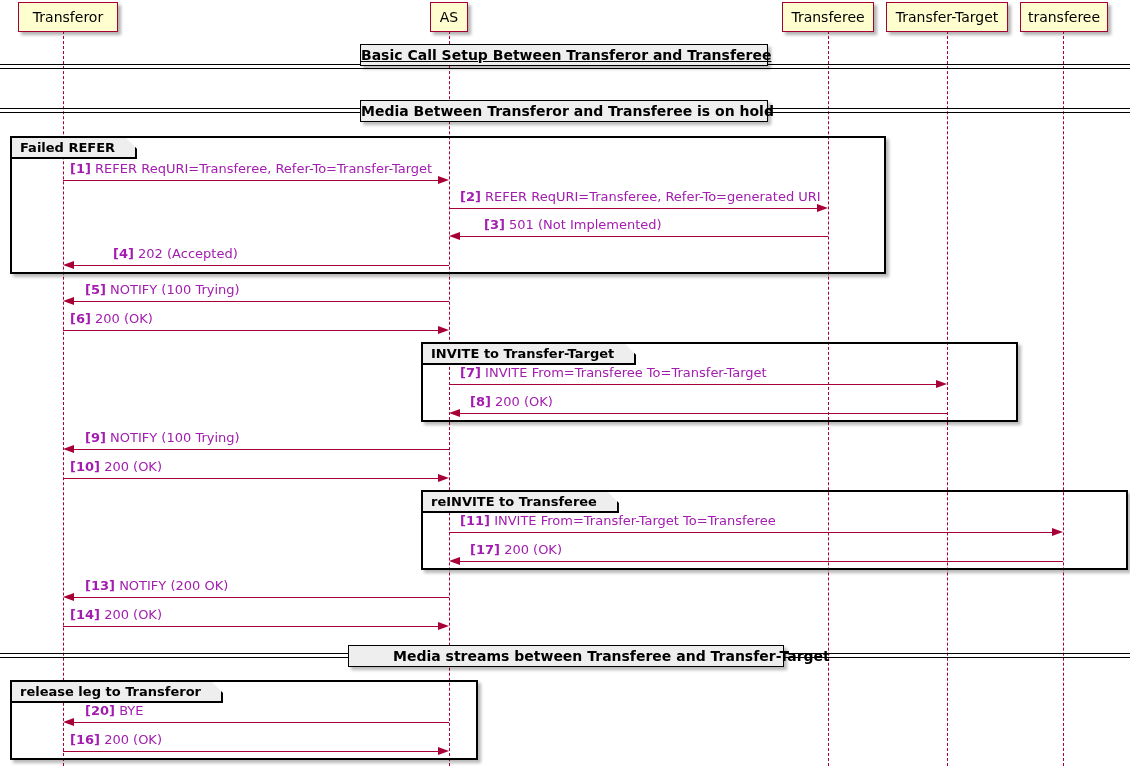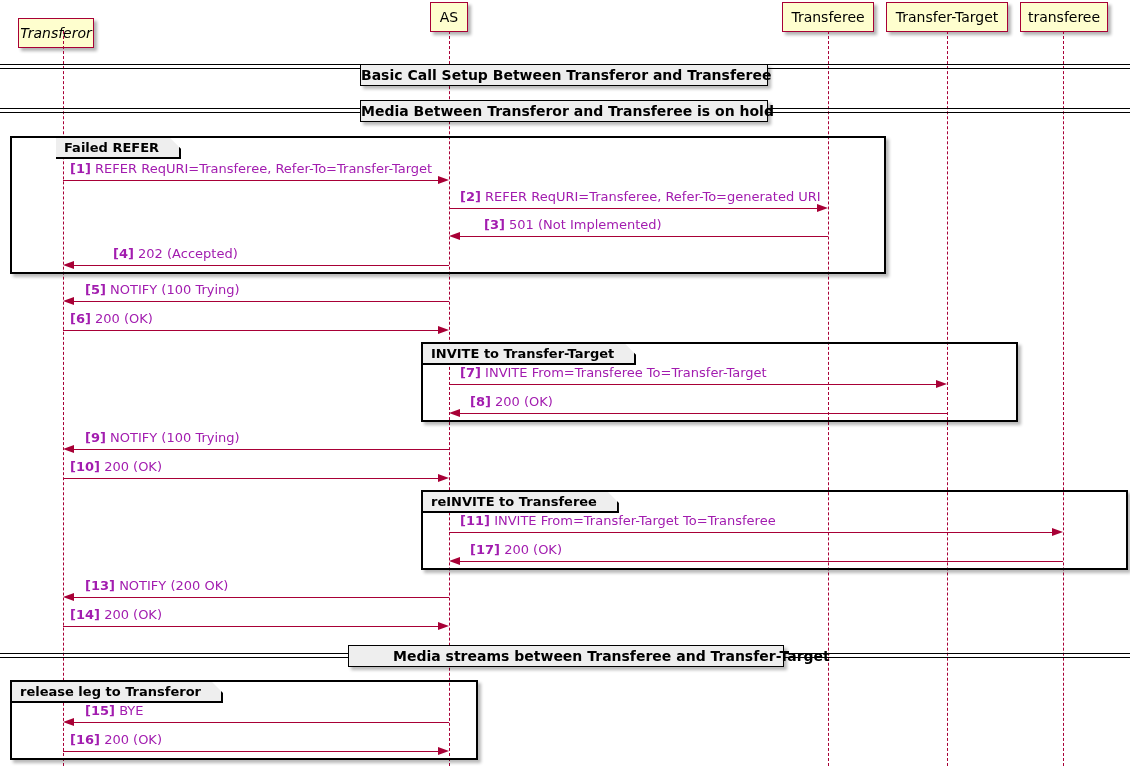--- a/index.html
+++ b/index.html
@@ -112,21 +112,21 @@
     white-space: nowrap;
     line-height: 14px;
   }
   .msg-label b { font-weight: bold; }
 </style>
 </head>
 <body>
 
 <div id="diagram">
 
-  <div class="participant" style="left:18px; top:18px; width:76px;font-style:italic;">
+  <div class="participant" style="left:18px; top:2px; width:100px;">
     <span>Transferor</span>
   </div>
   <div class="participant" style="left:430px; top:2px; width:38px;">
     <span>AS</span>
   </div>
   <div class="participant" style="left:782px; top:2px; width:92px;">
     <span>Transferee</span>
   </div>
   <div class="participant" style="left:886px; top:2px; width:122px;">
     <span>Transfer-Target</span>
@@ -135,31 +135,31 @@
     <span>transferee</span>
   </div>
 
   <div class="lifeline" style="left:63px;   height:735px;"></div>
   <div class="lifeline" style="left:449px;  height:735px;"></div>
   <div class="lifeline" style="left:828px;  height:735px;"></div>
   <div class="lifeline" style="left:947px;  height:735px;"></div>
   <div class="lifeline" style="left:1063px; height:735px;"></div>
 
   <div class="divider-rule" style="top:64px;"></div>
-  <div class="divider-box" style="left:360px; top:64px; width:408px;">
+  <div class="divider-box" style="left:360px; top:44px; width:408px;text-decoration:underline;">
     <span>Basic Call Setup Between Transferor and Transferee</span>
   </div>
 
   <div class="divider-rule" style="top:108px;"></div>
   <div class="divider-box" style="left:360px; top:100px; width:408px;">
     <span>Media Between Transferor and Transferee is on hold</span>
   </div>
 
   <div class="group-box" style="left:10px; top:136px; width:876px; height:138px;"></div>
-  <div class="group-label" style="left:12px; top:138px;margin-left:44px;">
+  <div class="group-label" style="left:12px; top:138px;">
     <span>Failed REFER</span>
   </div>
 
   <div class="msg-label" style="left:70px; top:162px;">
     <b>[1]</b>
     <span>REFER ReqURI=Transferee, Refer-To=Transfer-Target</span>
   </div>
   <div class="msg-line" style="left:63px; top:180px; width:375px;"></div>
   <div class="arrow-head right" style="left:438px; top:175.5px;"></div>
 
@@ -268,21 +268,21 @@
   <div class="divider-box" style="left:348px; top:645px; width:436px;padding-left:44px;">
     <span>Media streams between Transferee and Transfer-Target</span>
   </div>
 
   <div class="group-box" style="left:10px; top:680px; width:468px; height:80px;"></div>
   <div class="group-label" style="left:12px; top:682px;">
     <span>release leg to Transferor</span>
   </div>
 
   <div class="msg-label" style="left:85px; top:704px;">
-    <b>[15]</b>
+    <b>[20]</b>
     <span>BYE</span>
   </div>
   <div class="msg-line" style="left:74px; top:722px; width:375px;"></div>
   <div class="arrow-head left" style="left:63px; top:717.5px;"></div>
 
   <div class="msg-label" style="left:70px; top:733px;">
     <b>[16]</b>
     <span>200 (OK)</span>
   </div>
   <div class="msg-line" style="left:63px; top:751px; width:375px;"></div>

